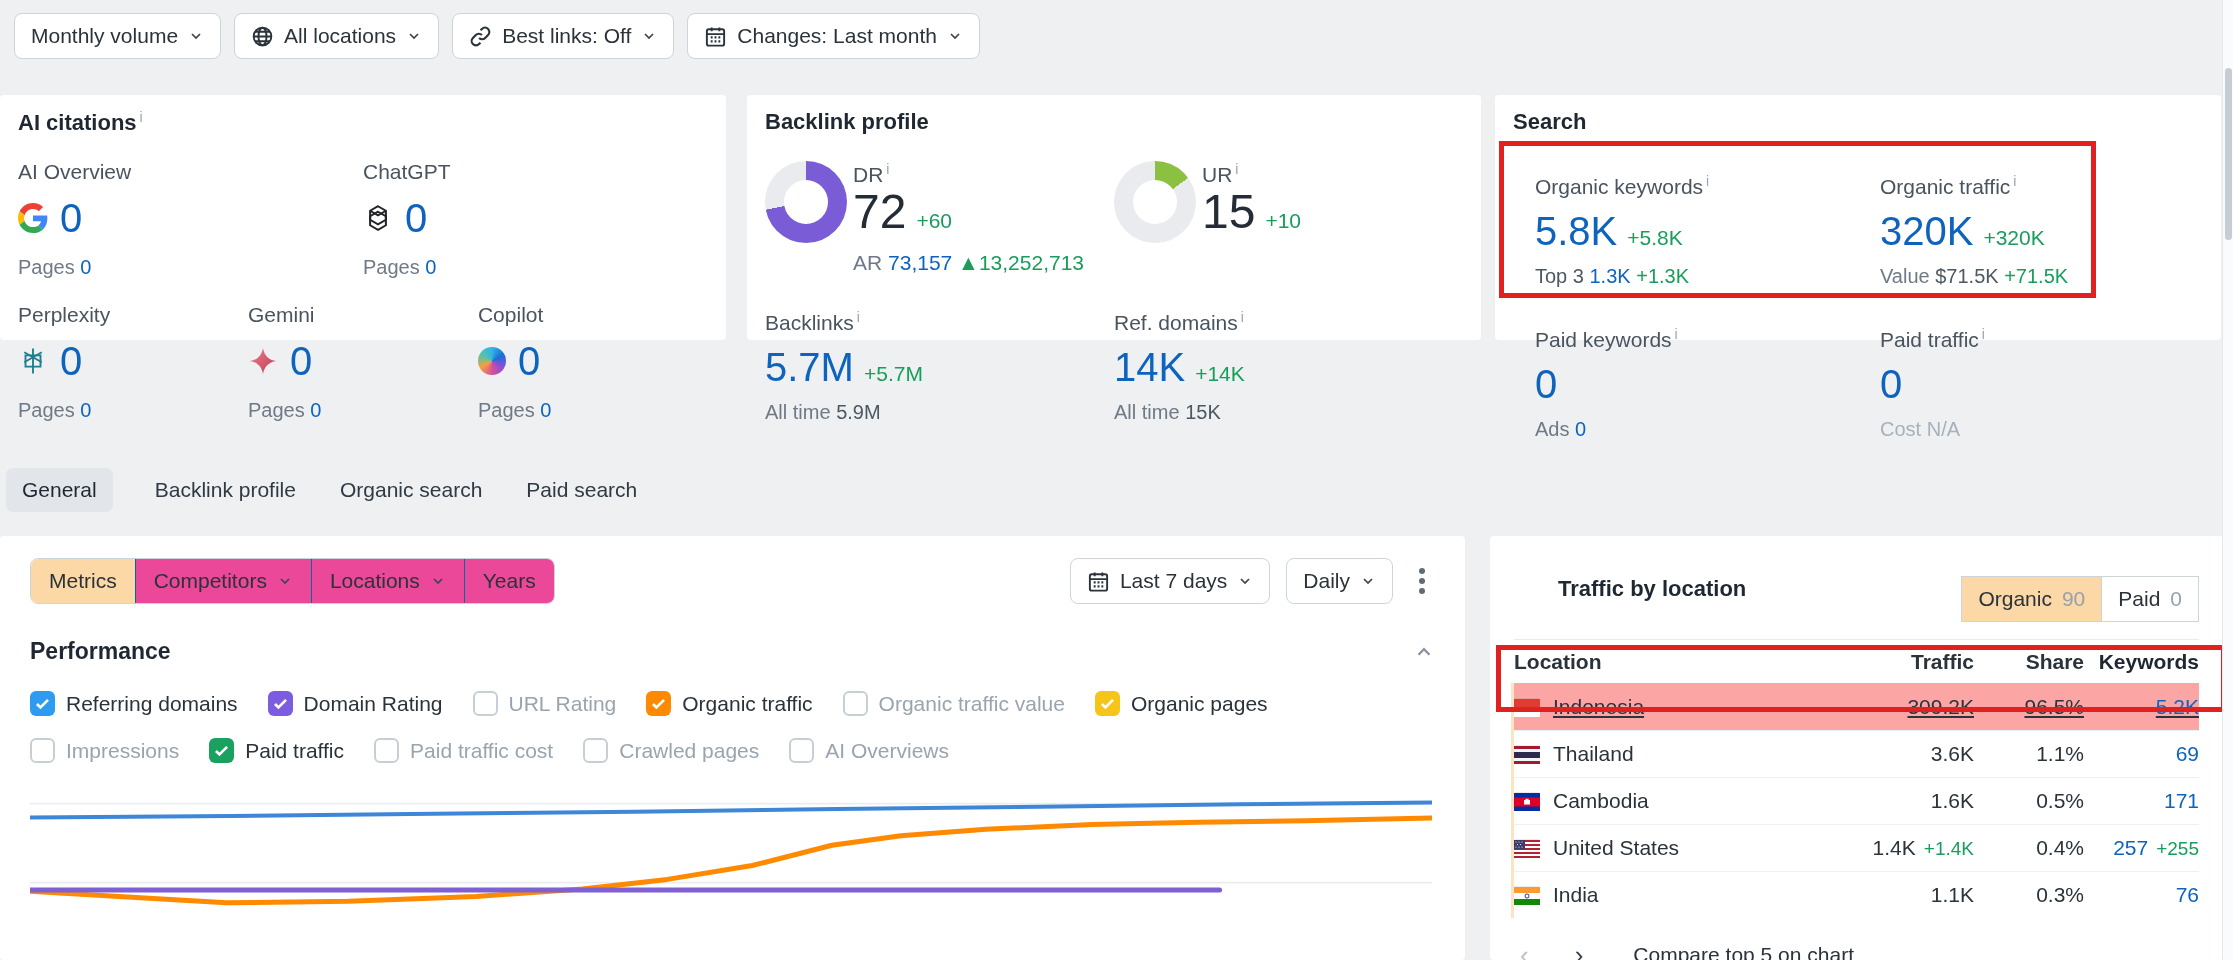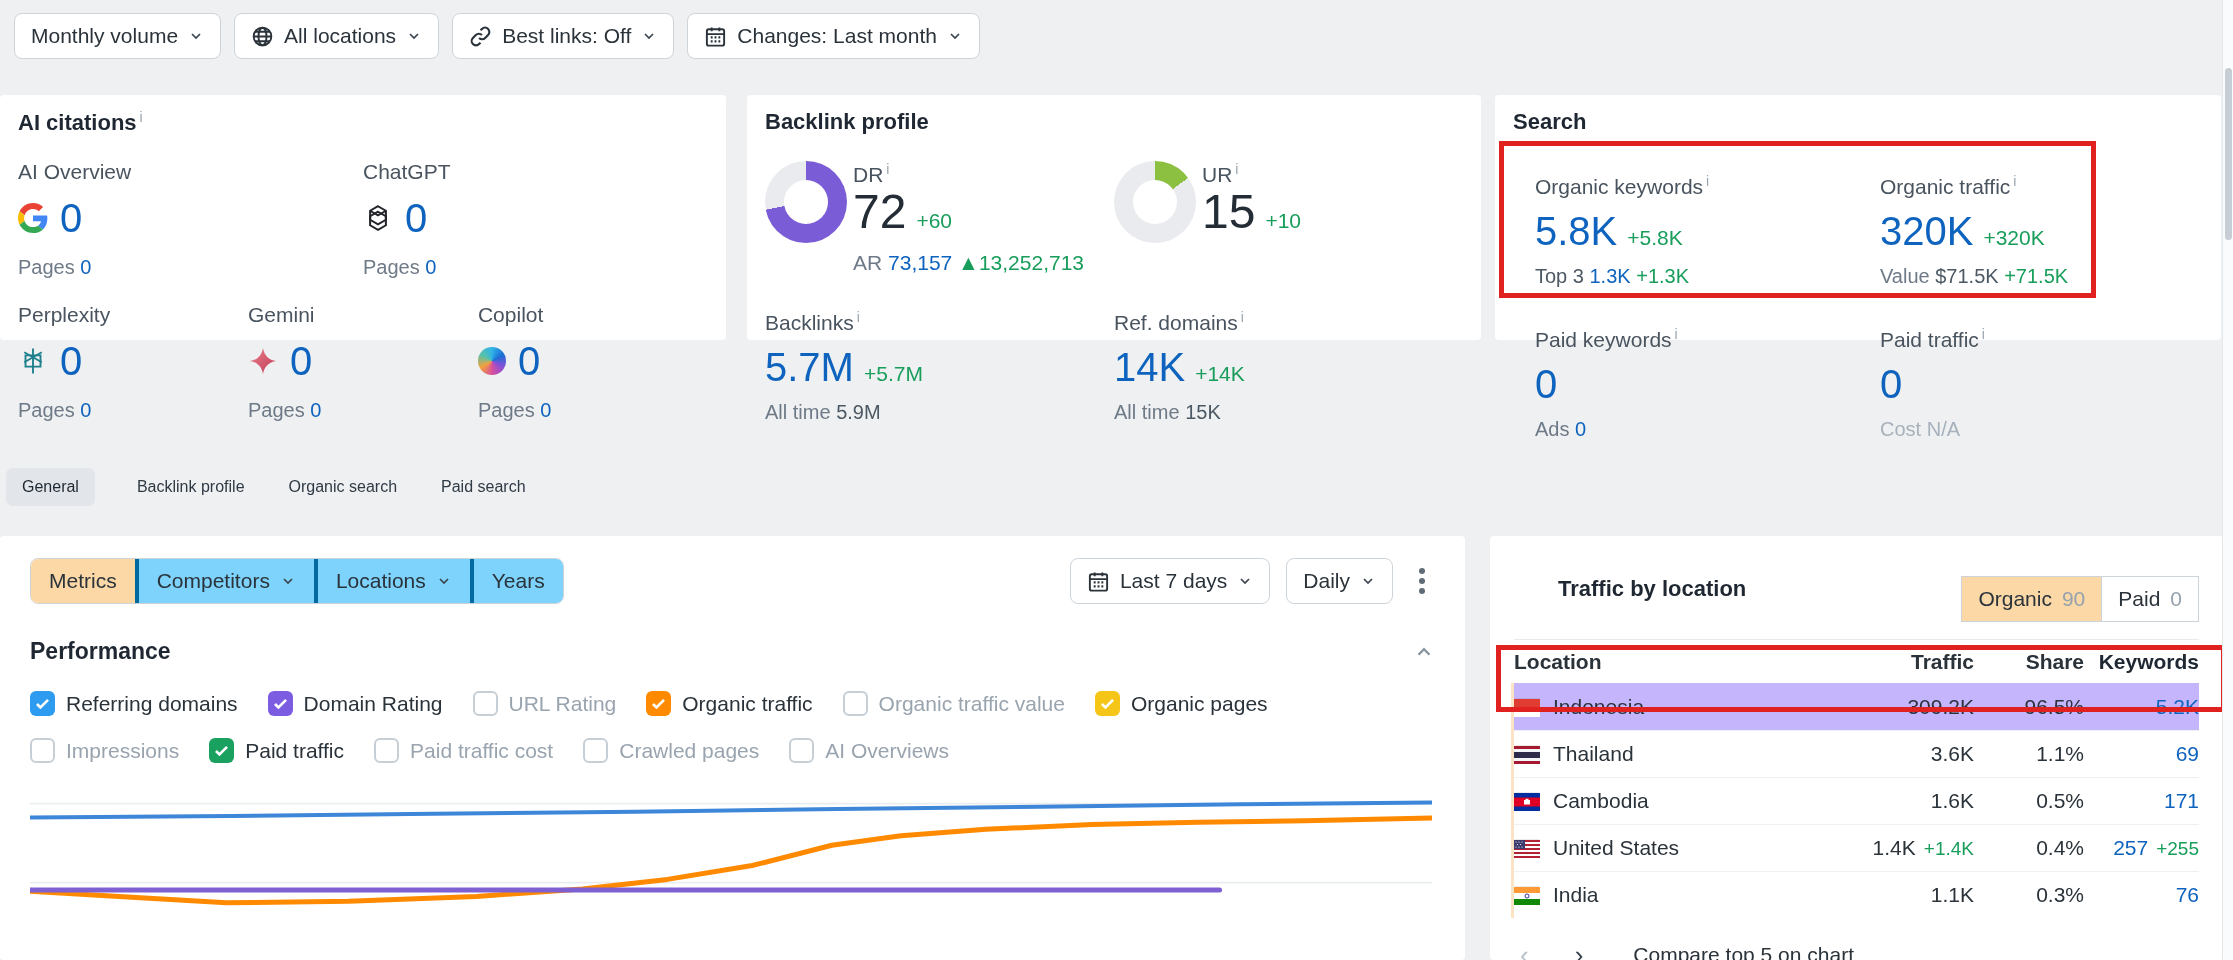--- a/index.html
+++ b/index.html
@@ -46,31 +46,31 @@
   .bl-sub .lnk { color:#0e63be; }
   .bl-sub .up { color:#189d5b; }
   .bl-metrics { display:flex; margin-top:34px; }
   .bl-mcell { width:50%; }
   .bl-mcell .big-blue { margin:12px 0 14px; }
   
   .s-grid { display:flex; flex-wrap:wrap; margin-top:38px; }
   .s-cell { width:50%; padding-left:22px; margin-bottom:38px; }
   .s-cell .big-blue { margin:12px 0 14px; }
   
-  .tabs { position:absolute; top:468px; left:6px; display:flex; align-items:center; gap:40px; font-size:16px; }
+  .tabs { position:absolute; top:468px; left:6px; display:flex; align-items:center; gap:40px; font-size:21px; }
   .tab { color:#2f3a45; padding:10px 2px; cursor:pointer; }
   .tab.active { background:#e2e5e9; border-radius:7px; padding:10px 16px; color:#1f2832; }
   
   .panel { position:absolute; top:536px; background:#fff; border-radius:4px; overflow:hidden; }
   #panel-left { left:0; width:1465px; height:424px; padding:22px 30px 0 30px; }
   #panel-right { left:1490px; width:733px; height:424px; padding:20px 24px 0 24px; }
   
   .controls { display:flex; justify-content:space-between; align-items:center; }
   .seg-group { display:flex; border:1px solid #ccd4da; border-radius:8px; overflow:hidden; background:#fff; }
-  .seg { display:flex; align-items:center; gap:10px; padding:0 18px; height:44px; font-size:21px; color:#2a323a; border-left:4px solid #0369a1; cursor:pointer; background:#7dd3fc; }
+  .seg { display:flex; align-items:center; gap:10px; padding:0 18px; height:44px; font-size:21px; color:#2a323a; border-left:1px solid #0369a1; cursor:pointer; background:#ec4899; }
   .seg:first-child { border-left:none; }
   .seg.active { background:#fbd8a6; }
   .right-controls { display:flex; align-items:center; gap:16px; }
   .kebab { display:flex; flex-direction:column; gap:4px; padding:8px 10px; cursor:pointer; }
   .kebab i { width:6px; height:6px; border-radius:50%; background:#5f6b76; }
   .perf-head { display:flex; justify-content:space-between; align-items:center; margin-top:34px; }
   .perf-title { font-size:23px; font-weight:700; color:#1f2832; }
   .collapse { cursor:pointer; display:flex; }
   
   .cbs { display:flex; flex-wrap:wrap; column-gap:30px; row-gap:22px; margin-top:26px; max-width:1410px; }
@@ -94,21 +94,21 @@
   .tl-divider { border-bottom:1px solid #e8ebee; margin-top:17px; }
   .t-row { display:flex; align-items:center; height:47px; }
   .t-row.head { height:43px; font-weight:700; font-size:20px; color:#1f2832; }
   .t-row + .t-row { border-top:1px solid #eef1f3; }
   .c-loc { flex:1; display:flex; align-items:center; gap:13px; font-size:21px; color:#2a323a; }
   .c-traffic { width:185px; text-align:right; font-size:21px; color:#2a323a; }
   .c-share { width:110px; text-align:right; font-size:21px; color:#2a323a; }
   .c-kw { width:115px; text-align:right; font-size:21px; color:#0e63be; }
   .t-row.head .c-kw { color:#1f2832; }
   .gdelta { color:#189d5b; font-size:19px; margin-left:8px; }
-  .t-row.hl { background:#c4b5fd; }
+  .t-row.hl { background:#fca5a5;text-decoration:underline; }
   .t-body { border-left:3px solid #fbe3c3; margin-left:-3px; }
   .flag { width:26px; height:18px; border-radius:2px; flex:none; box-shadow:0 0 0 1px rgba(0,0,0,.08) inset; }
   .tl-footer { display:flex; align-items:center; margin-top:24px; font-size:21px; }
   .pg { font-size:26px; line-height:1; cursor:pointer; padding:0 6px; }
   .pg.prev { color:#b9c1c9; }
   .pg.next { color:#39434d; margin-left:34px; }
   .compare { margin-left:44px; color:#2a323a; cursor:pointer; }
   
   .annot { position:absolute; border:5px solid #e12020; pointer-events:none; }
   #annot-search { left:1499px; top:141px; width:597px; height:157px; }

